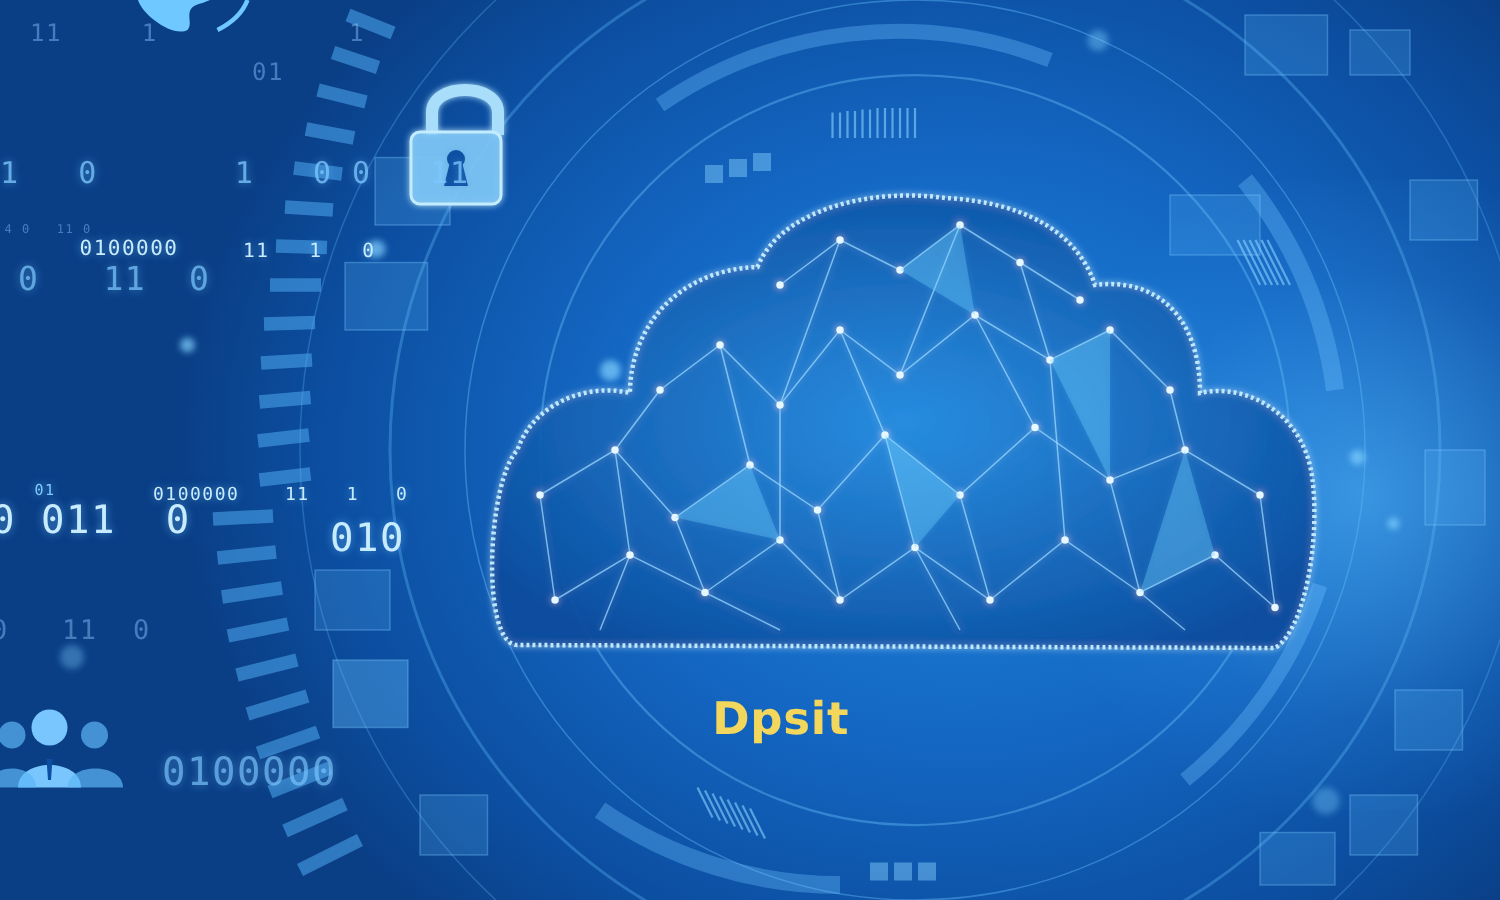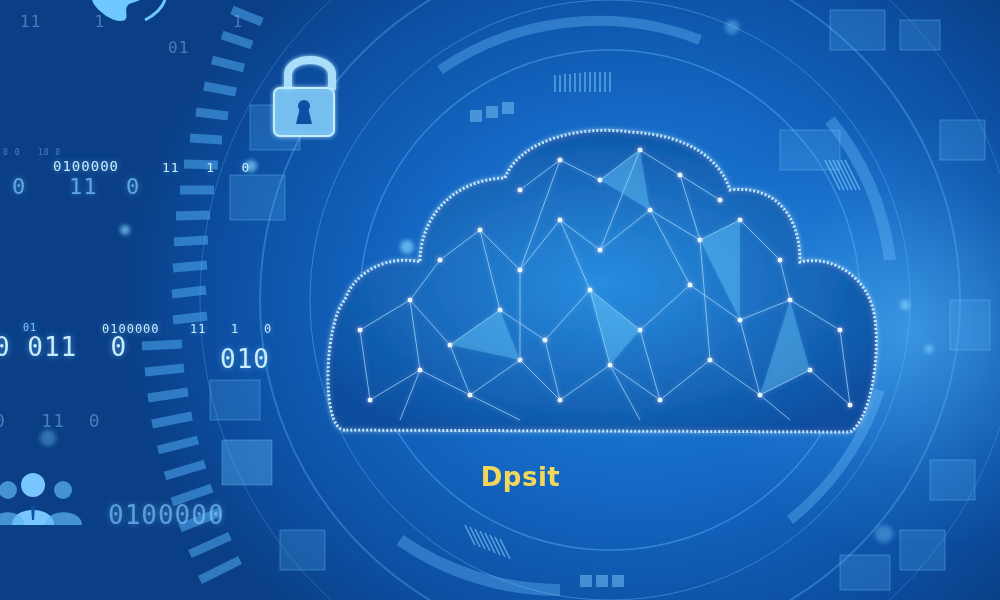--- a/index.html
+++ b/index.html
@@ -15,21 +15,21 @@
     }
     .rings { position: absolute; left: 0; top: 0; width: 1000px; height: 600px; }
     .binary {
       position: absolute; color: #7cc8ff; font-family: "DejaVu Sans Mono", monospace;
       letter-spacing: 1px; white-space: pre; text-shadow: 0 0 6px rgba(120,200,255,0.6);
     }
     .binary.dim { color: rgba(140,200,255,0.45); text-shadow: none; }
     .binary.bright { color: #c8ecff; }
     .caption {
       position: absolute; left: 0; width: 1000px; top: 462px; text-align: center;
-      color: #f2d75c; font-family: "DejaVu Sans", sans-serif; font-weight: bold; font-size: 26px;
+      color: #f2d75c; font-family: "DejaVu Sans", sans-serif; font-weight: bold; font-size: 30px;
       letter-spacing: 0.5px; padding-left: 41px; box-sizing: border-box;
     }
     .particle { position: absolute; border-radius: 50%; background: rgba(130,210,255,0.7); filter: blur(2px); }
   </style>
 </head>
 <body>
 
 <div class="scene">
   <div class="glow-right"></div>
 
@@ -258,21 +258,22 @@
   <div class="particle" style="left:900px;top:300px;width:10px;height:10px;"></div>
   <div class="particle" style="left:925px;top:345px;width:8px;height:8px;"></div>
   <div class="particle" style="left:245px;top:160px;width:12px;height:12px;"></div>
   <div class="particle" style="left:120px;top:225px;width:10px;height:10px;"></div>
   <div class="particle" style="left:40px;top:430px;width:16px;height:16px;opacity:0.5;"></div>
   <div class="particle" style="left:725px;top:20px;width:14px;height:14px;opacity:0.6;"></div>
   <div class="particle" style="left:875px;top:525px;width:18px;height:18px;opacity:0.5;"></div>
 
   <div class="binary dim" style="left:20px;top:12px;font-size:16px;">11     1            1</div>
   <div class="binary dim" style="left:168px;top:38px;font-size:16px;">01</div>
-  <div class="binary dim" style="left:3px;top:148px;font-size:8px;">0 0   18 0</div>
+  <div class="binary" style="left:0px;top:103px;font-size:20px;opacity:0.8;">1   0       1   0 0   11</div>
+  <div class="binary dim" style="left:3px;top:148px;font-size:8px;">4 0   11 0</div>
   <div class="binary bright" style="left:53px;top:158px;font-size:14px;">0100000</div>
   <div class="binary bright" style="left:162px;top:160px;font-size:13px;">11   1   0</div>
   <div class="binary" style="left:12px;top:174px;font-size:22px;opacity:0.75;">0   11  0</div>
   <div class="binary" style="left:23px;top:322px;font-size:10px;">01</div>
   <div class="binary bright" style="left:102px;top:322px;font-size:12px;">0100000</div>
   <div class="binary bright" style="left:190px;top:322px;font-size:12px;">11   1   0</div>
   <div class="binary bright" style="left:-6px;top:332px;font-size:26px;">0 011  0</div>
   <div class="binary bright" style="left:220px;top:332px;font-size:26px;margin-top:12px;">010</div>
   <div class="binary dim" style="left:-6px;top:410px;font-size:18px;">0   11  0</div>
   <div class="binary" style="left:108px;top:500px;font-size:26px;opacity:0.7;">0100000</div>

